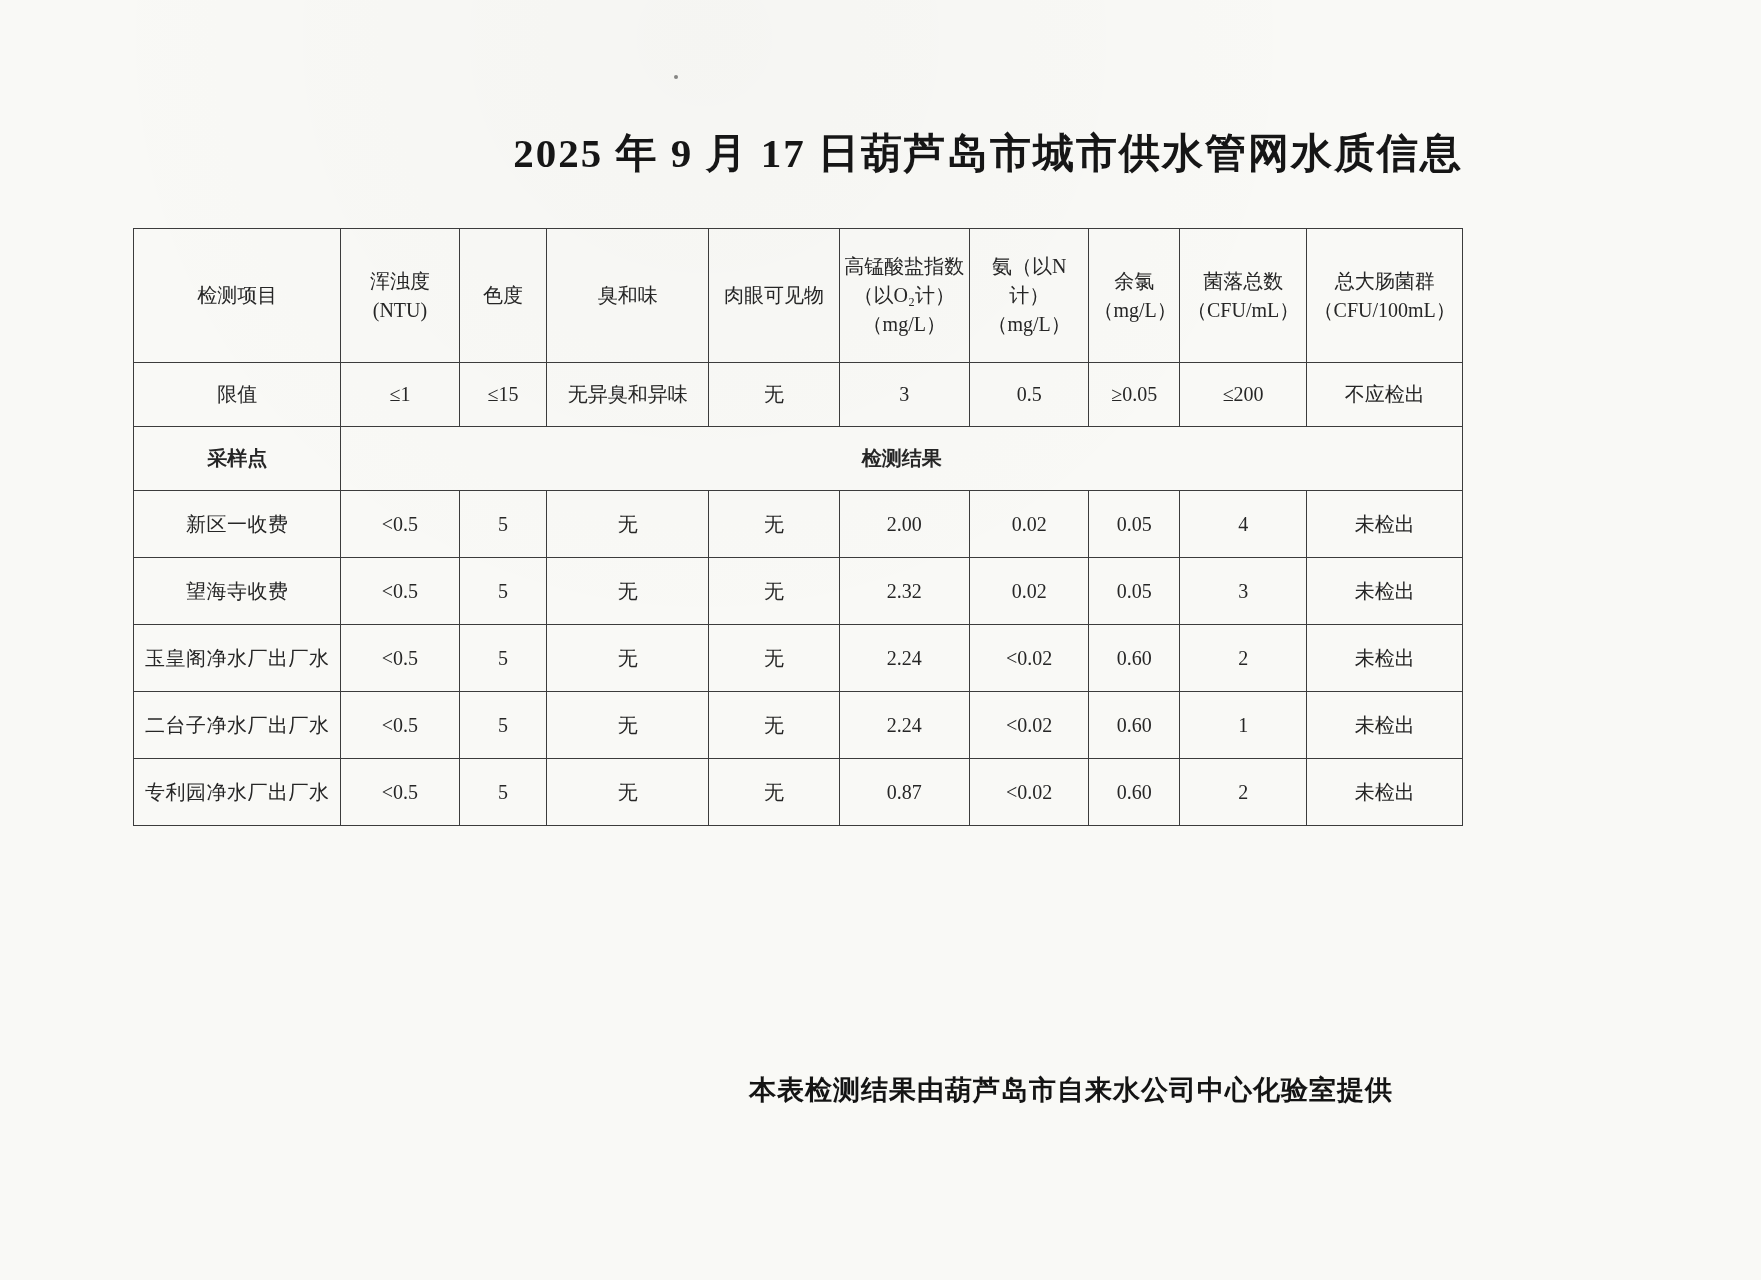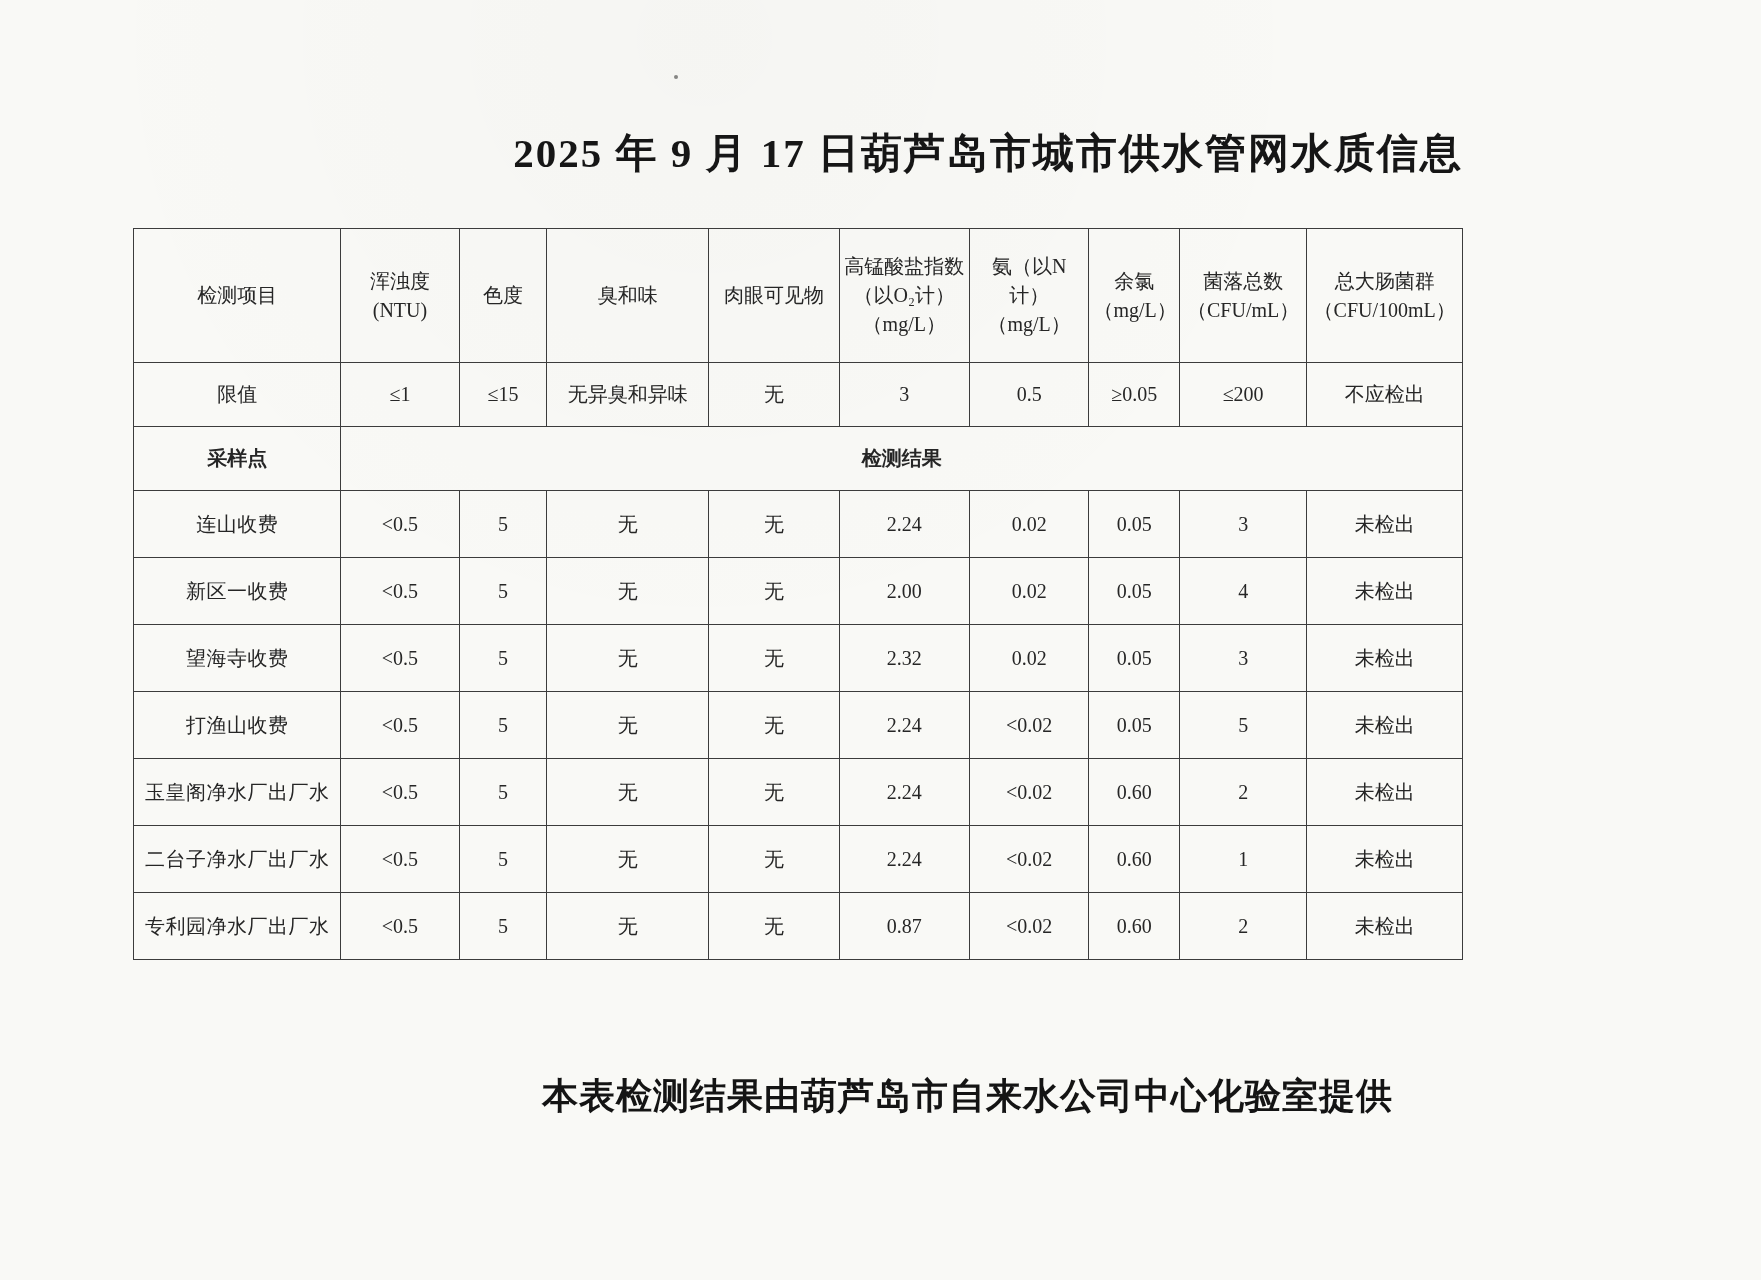--- a/index.html
+++ b/index.html
@@ -55,21 +55,21 @@
   .hline { line-height: 1.45; }
   td.site { font-size: 20px; letter-spacing: 0.5px; }
   .footer {
     position: absolute;
     top: 1072px;
     left: 133px;
     width: 1330px;
     text-align: right;
     padding-right: 70px;
     box-sizing: border-box;
-    font-size: 36px;
+    font-size: 27px;
     font-weight: bold;
     letter-spacing: 1px;
     color: #141414;
   }
   .speck {
     position: absolute;
     top: 75px;
     left: 674px;
     width: 4px;
     height: 4px;
@@ -151,32 +151,20 @@
         <td>不应检出</td>
       </tr>
 
       <tr class="sampling-row">
         <td>采样点</td>
         <td colspan="9">检测结果</td>
       </tr>
     </tbody>
     <tbody id="data-rows">
         <tr class="data-row">
-          <td class="site">连山收费</td>
-          <td>&lt;0.5</td>
-          <td>5</td>
-          <td>无</td>
-          <td>无</td>
-          <td>2.24</td>
-          <td>0.02</td>
-          <td>0.05</td>
-          <td>3</td>
-          <td>未检出</td>
-        </tr>
-        <tr class="data-row">
           <td class="site">新区一收费</td>
           <td>&lt;0.5</td>
           <td>5</td>
           <td>无</td>
           <td>无</td>
           <td>2.00</td>
           <td>0.02</td>
           <td>0.05</td>
           <td>4</td>
           <td>未检出</td>
@@ -187,32 +175,20 @@
           <td>5</td>
           <td>无</td>
           <td>无</td>
           <td>2.32</td>
           <td>0.02</td>
           <td>0.05</td>
           <td>3</td>
           <td>未检出</td>
         </tr>
         <tr class="data-row">
-          <td class="site">打渔山收费</td>
-          <td>&lt;0.5</td>
-          <td>5</td>
-          <td>无</td>
-          <td>无</td>
-          <td>2.24</td>
-          <td>&lt;0.02</td>
-          <td>0.05</td>
-          <td>5</td>
-          <td>未检出</td>
-        </tr>
-        <tr class="data-row">
           <td class="site">玉皇阁净水厂出厂水</td>
           <td>&lt;0.5</td>
           <td>5</td>
           <td>无</td>
           <td>无</td>
           <td>2.24</td>
           <td>&lt;0.02</td>
           <td>0.60</td>
           <td>2</td>
           <td>未检出</td>

